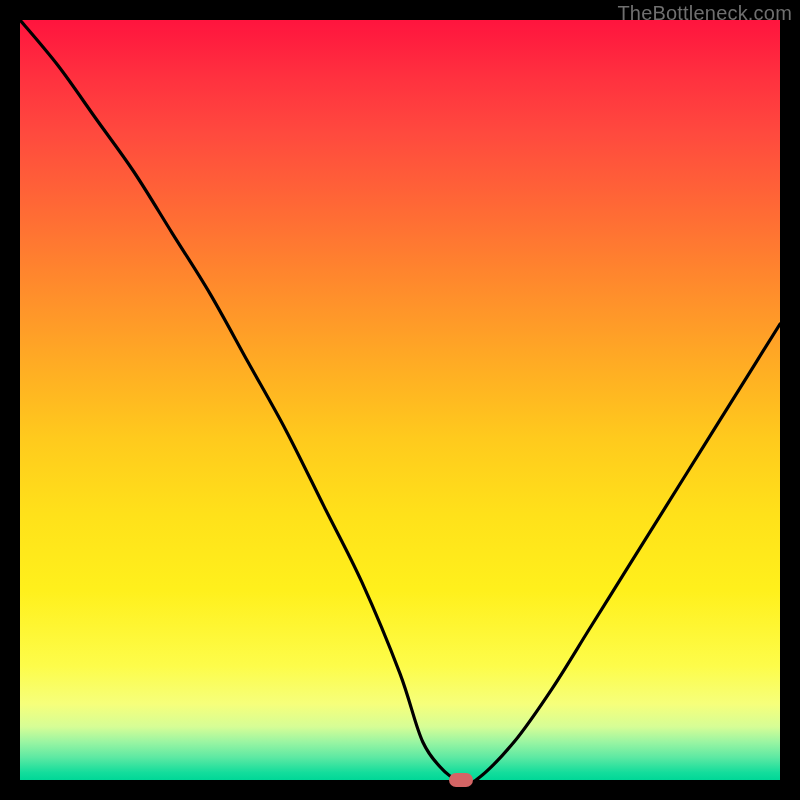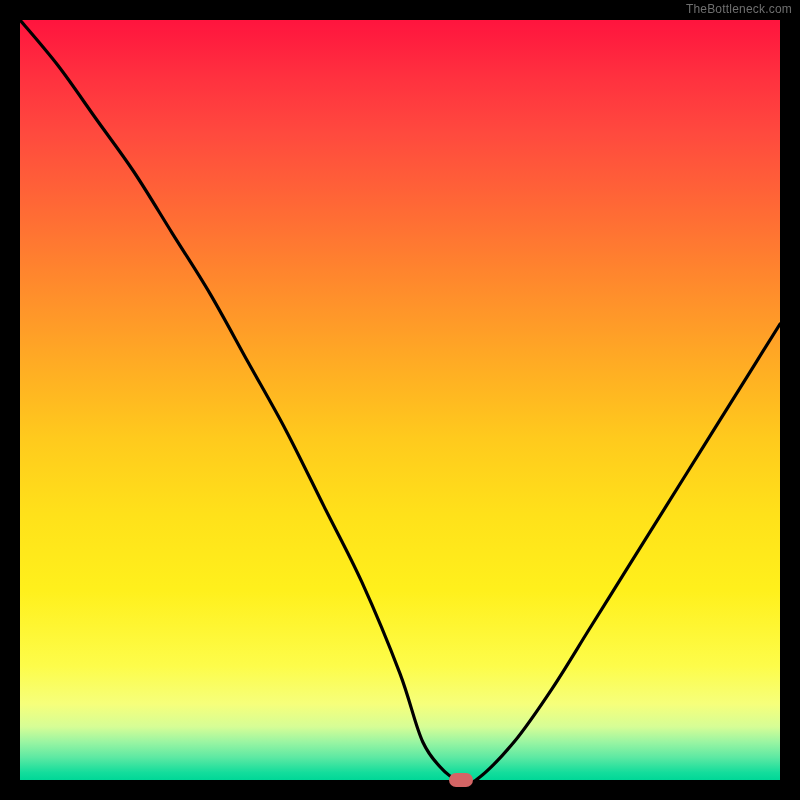--- a/index.html
+++ b/index.html
@@ -14,21 +14,21 @@
   .chart-container {
     position: relative;
     width: 800px;
     height: 800px;
     background: #000;
   }
   .watermark {
     position: absolute;
     top: 2px;
     right: 8px;
-    font-size: 12px;
+    font-size: 20px;
     font-weight: 500;
     color: #6f6f6f;
     letter-spacing: 0.2px;
   }
   .plot-frame {
     position: absolute;
     left: 20px;
     top: 20px;
     width: 760px;
     height: 760px;

